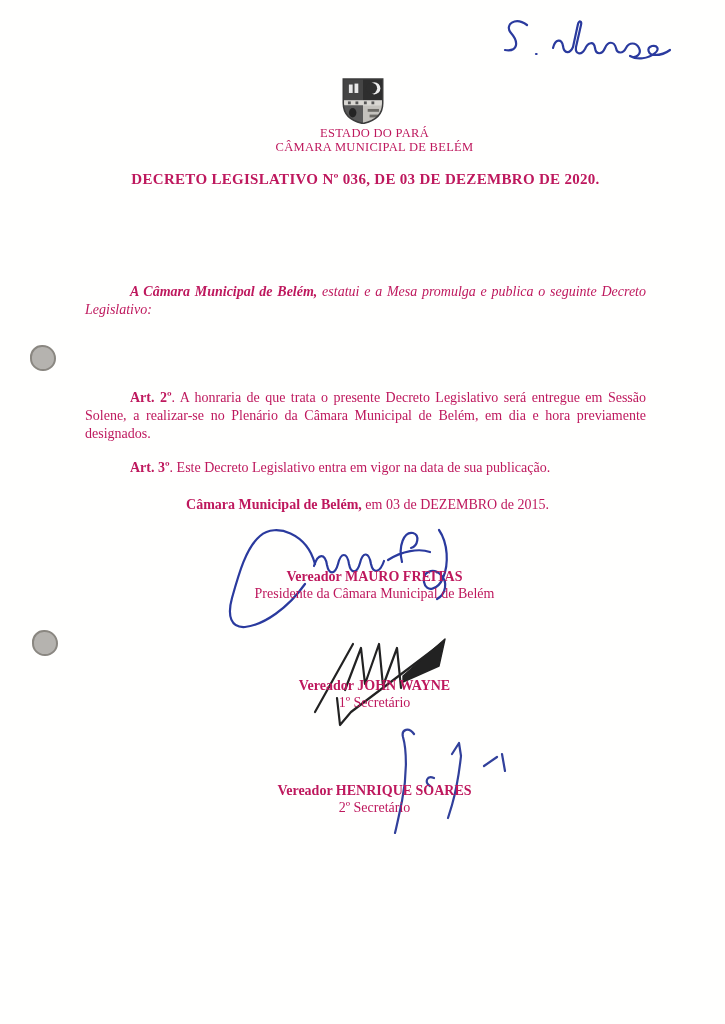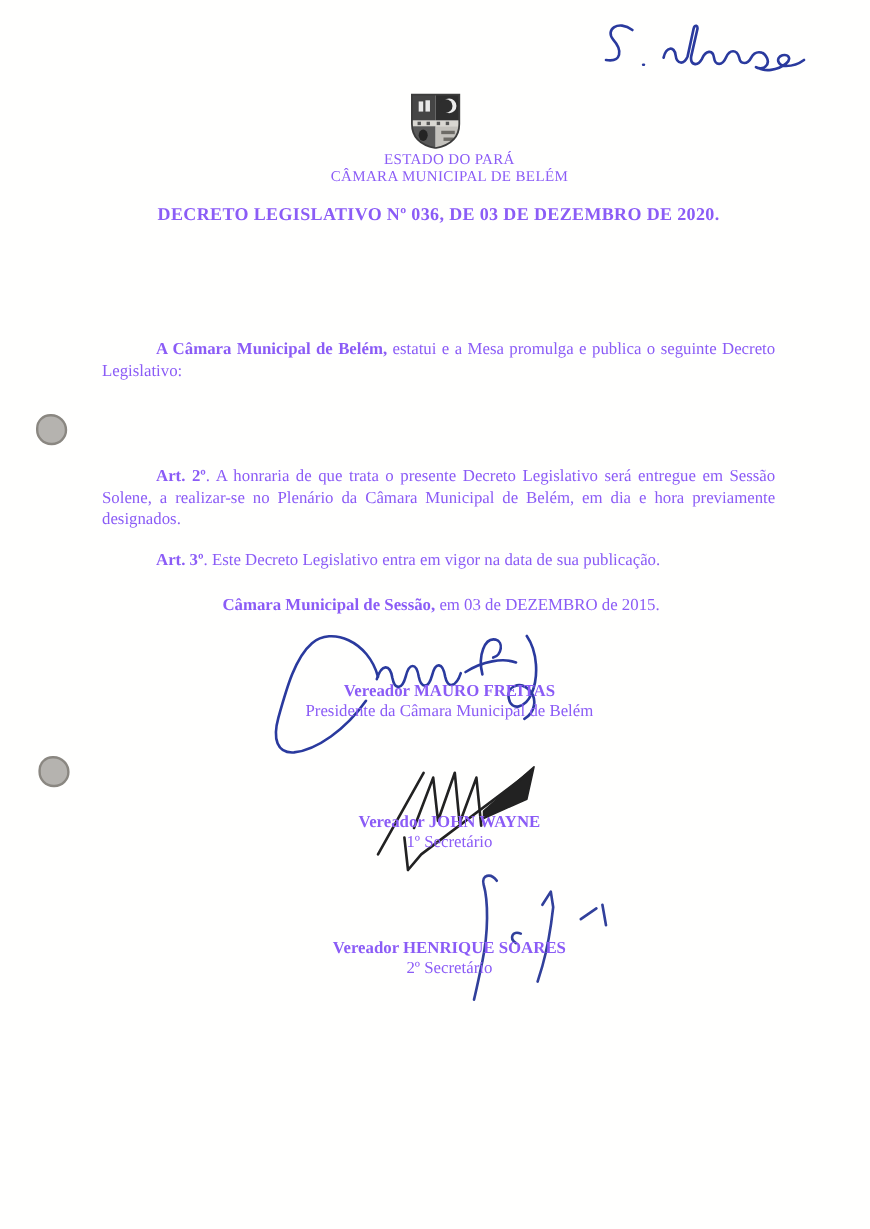--- a/index.html
+++ b/index.html
@@ -1,19 +1,19 @@
 <!DOCTYPE html>
 <html lang="pt"><head>
 <meta charset="utf-8">
 <style>
   html,body { margin:0; padding:0; background:#ffffff; }
   .page {
     position:relative; width:725px; height:1024px; margin:0 auto;
     background:#fffffe; overflow:hidden;
-    font-family:"Liberation Serif", serif; color:#8b5cf6;
+    font-family:"Liberation Serif", serif; color:#be185d;
   }
   .abs { position:absolute; }
   .para {
     position:absolute; left:85px; width:561px;
     font-size:14px; line-height:18px; text-align:justify; text-indent:45px;
     margin:0;
   }
   .ementa {
     position:absolute; left:288px; width:357px;
     font-size:14px; line-height:18.5px; text-align:justify; margin:0;
@@ -70,28 +70,28 @@
     </g>
     <path d="M2,2 H44 V28 C44,41 35,47 23,49.5 C11,47 2,41 2,28 Z" fill="none" stroke="#3c3c3c" stroke-width="1.6"></path>
   </svg>
 
   <p class="center-block header-line" style="top:126px;">ESTADO DO PARÁ</p>
   <p class="center-block header-line" style="top:140px;">CÂMARA MUNICIPAL DE BELÉM</p>
 
   <p class="center-block decree-title" style="top:171px; left:3px;">DECRETO LEGISLATIVO Nº 036, DE 03 DE DEZEMBRO DE 2020.</p>
 
 
-  <p class="para" style="top:283px;"><b>A Câmara Municipal de Belém,</b><span> estatui e a Mesa promulga e publica o seguinte Decreto Legislativo:</span></p>
+  <p class="para" style="top:283px;font-style:italic;"><b>A Câmara Municipal de Belém,</b><span> estatui e a Mesa promulga e publica o seguinte Decreto Legislativo:</span></p>
 
 
   <p class="para" style="top:389px;"><b>Art. 2º</b><span>. A honraria de que trata o presente Decreto Legislativo será entregue em Sessão Solene, a realizar-se no Plenário da Câmara Municipal de Belém, em dia e hora previamente designados.</span></p>
 
   <p class="para" style="top:459px;"><b>Art. 3º</b><span>. Este Decreto Legislativo entra em vigor na data de sua publicação.</span></p>
 
-  <p class="center-block dateline" style="top:497px; left:5px;"><b>Câmara Municipal de Sessão,</b><span> em 03 de DEZEMBRO de 2015.</span></p>
+  <p class="center-block dateline" style="top:497px; left:5px;"><b>Câmara Municipal de Belém,</b><span> em 03 de DEZEMBRO de 2015.</span></p>
 
   <svg class="abs sig" style="left: 212px; top: 518px; --ink: #2a3a9e;" width="255" height="115" viewBox="0 0 255 115">
     <path d="M103,46 C95,16 64,4 48,18 C34,30 27,55 20,80 C15,98 19,110 33,109 C52,107 76,90 93,66"></path>
     <path d="M102,48 c4,-13 11,-13 13,-1 c2,10 8,10 11,-1 c3,-12 9,-12 11,0 c2,10 8,10 11,-1 c3,-12 9,-11 11,1 c2,10 9,9 13,-3"></path>
     <path d="M176,42 c14,-9 31,-12 42,-8"></path>
     <path d="M190,44 c-4,-16 2,-31 11,-29 c7,2 5,13 -2,15"></path>
     <path d="M227,12 c9,13 10,34 4,48 c-5,12 -17,15 -19,4 c-2,-10 9,-15 17,-7 c7,7 5,19 -4,24"></path>
   </svg>
   <p class="center-block sig-name" style="top:569px; left:12px;">Vereador MAURO FREITAS</p>
   <p class="center-block sig-role" style="top:586px; left:12px;">Presidente da Câmara Municipal de Belém</p>

